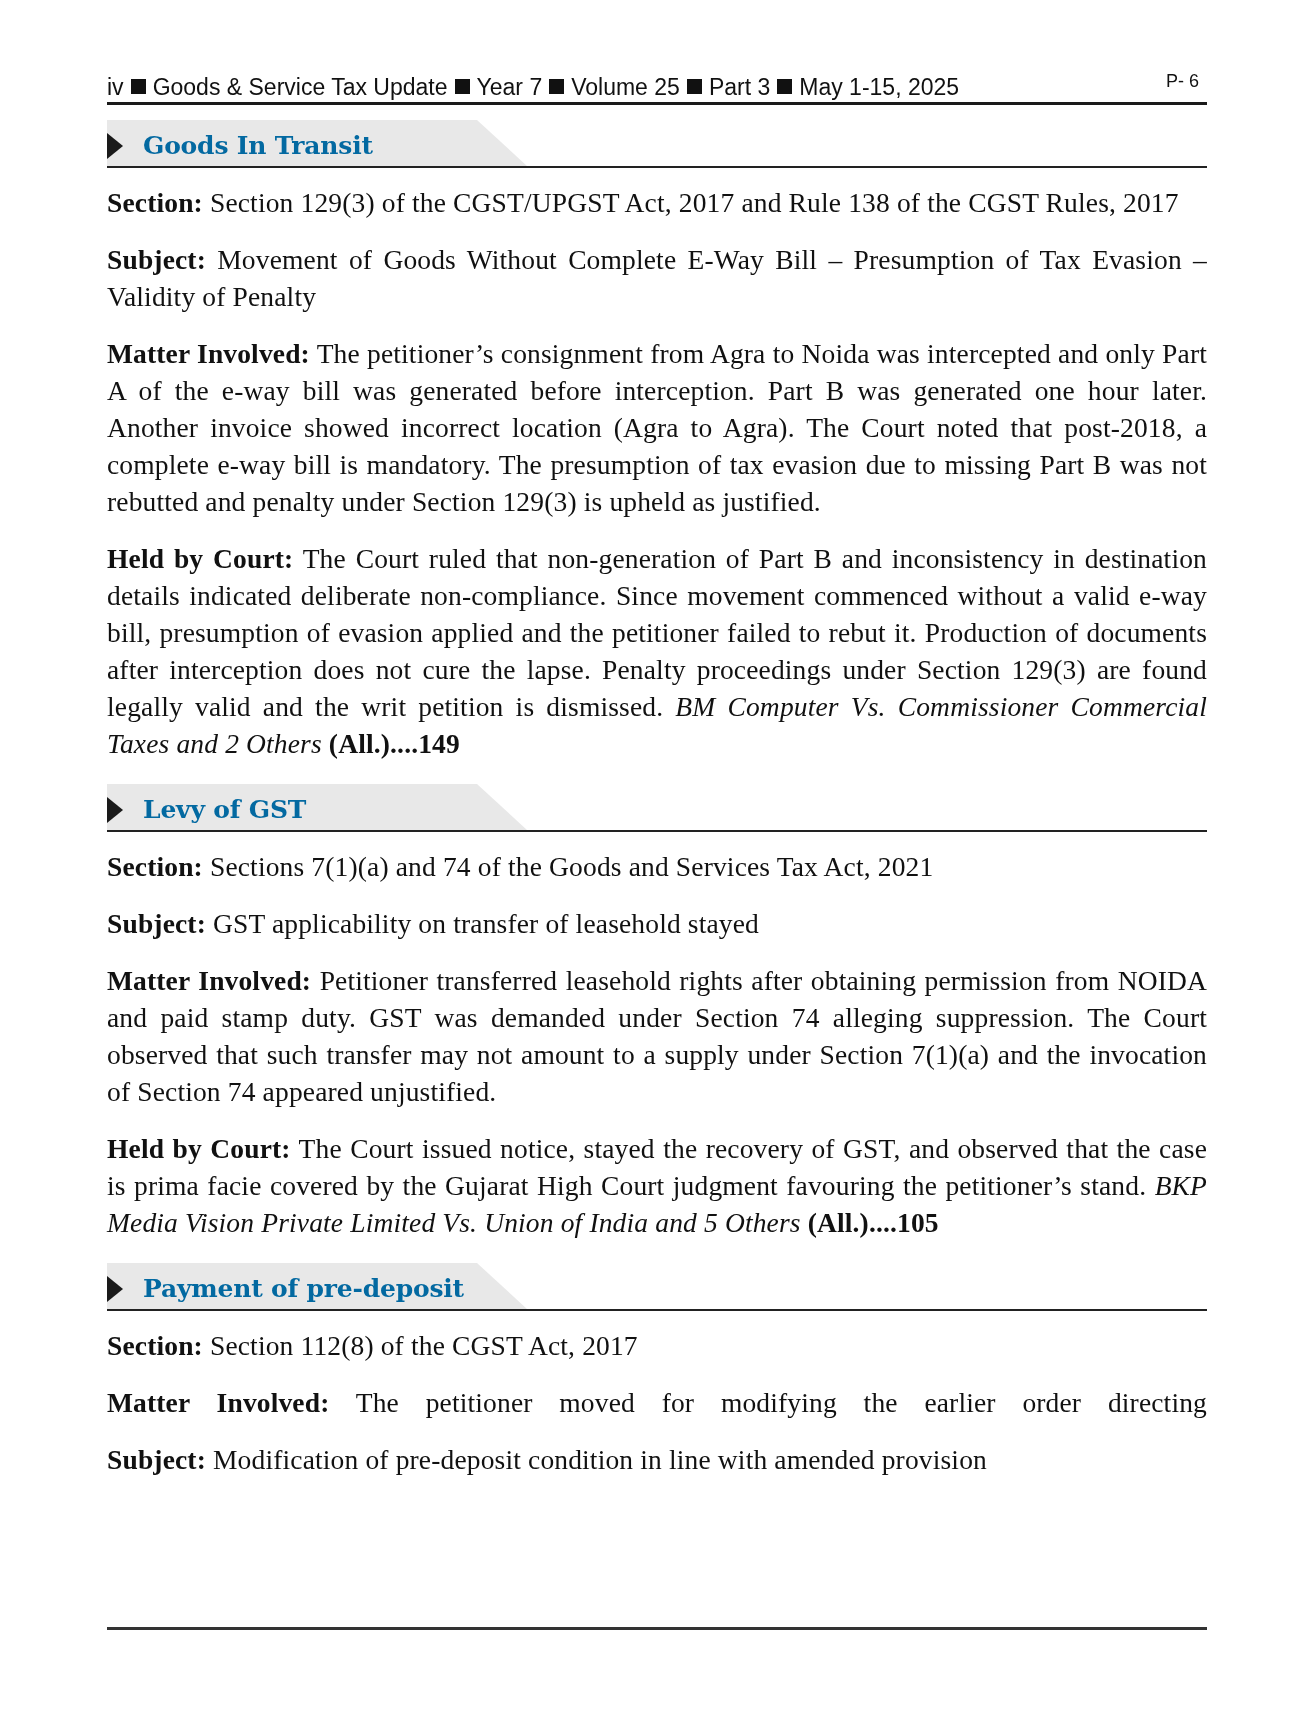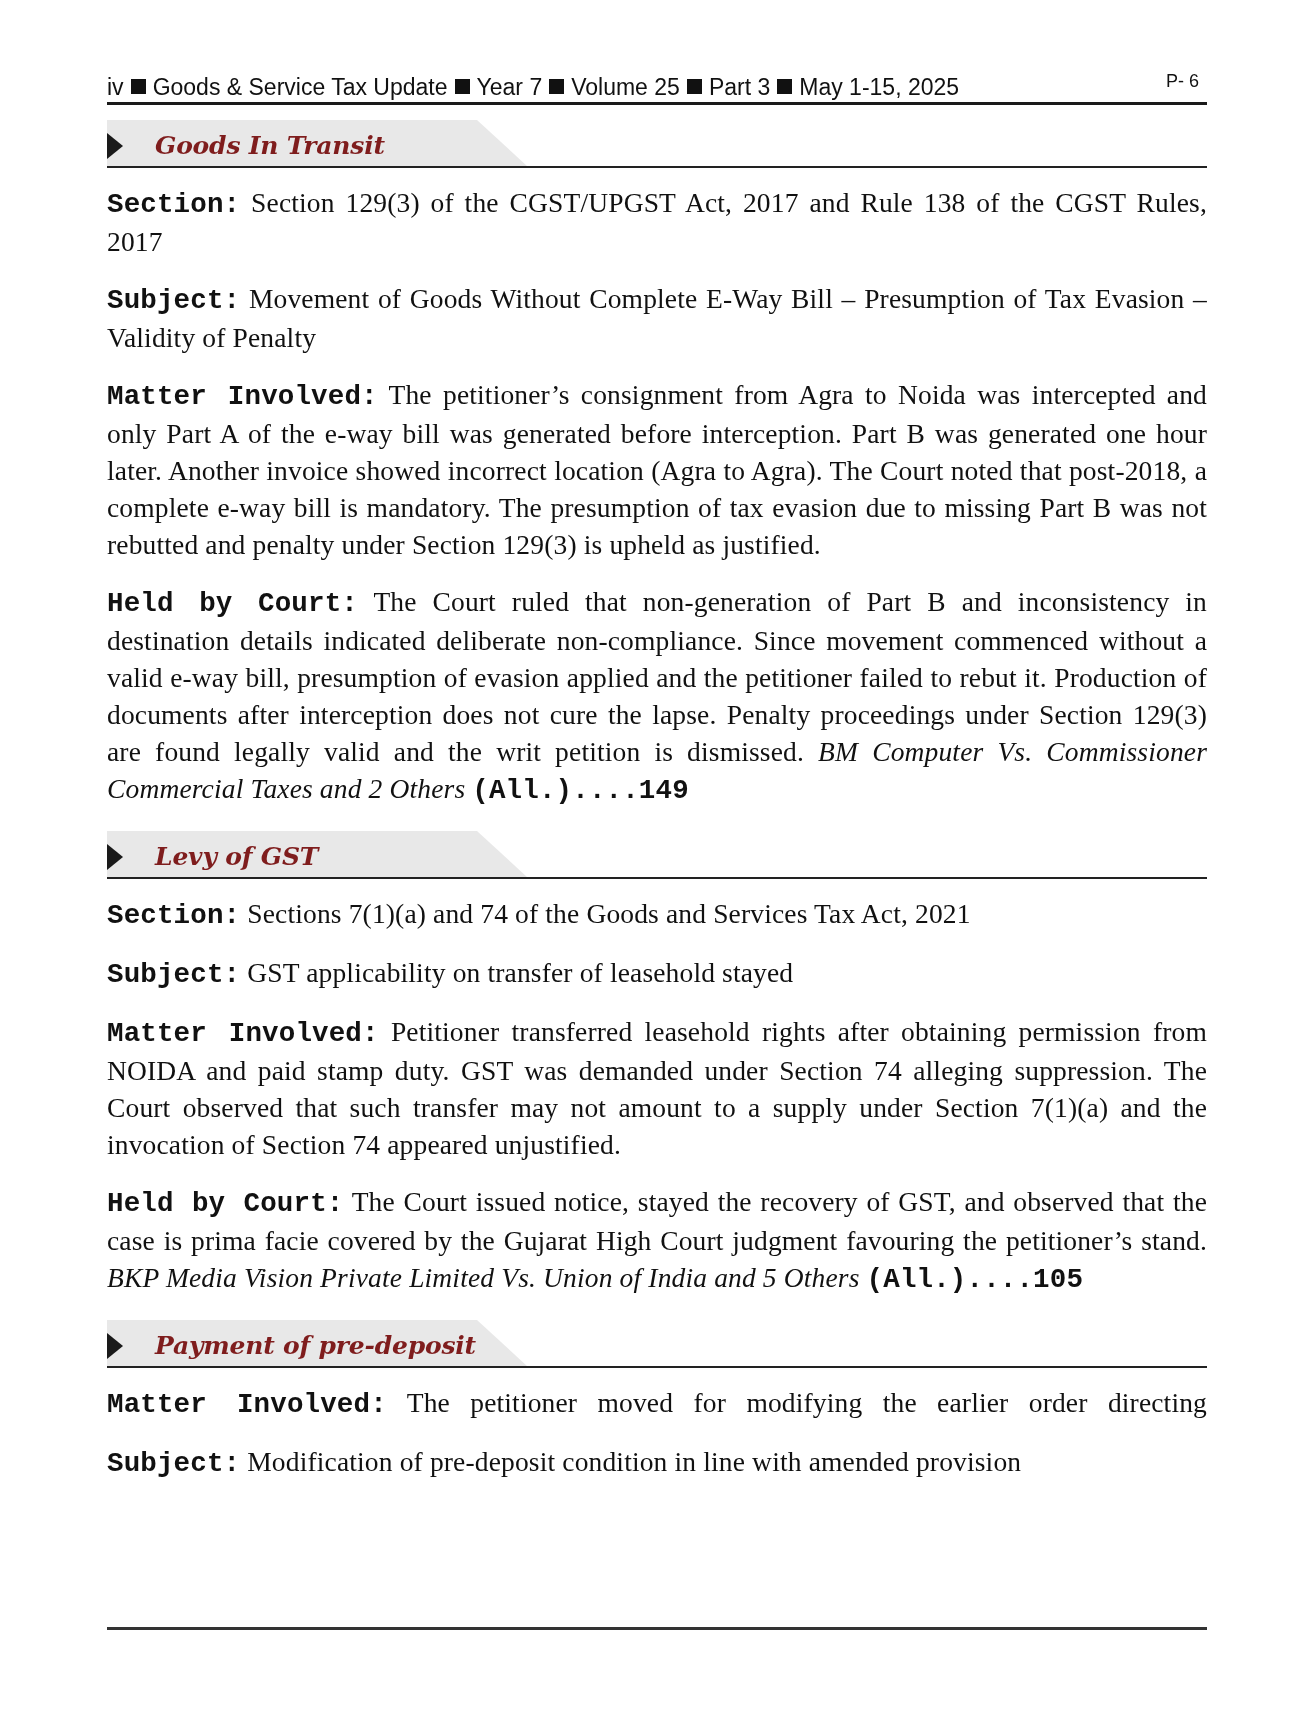--- a/index.html
+++ b/index.html
@@ -17,30 +17,29 @@
   .sec-head { position: relative; height: 48px; margin-bottom: 16px; border-bottom: 2px solid #222; }
   .sec-head .band {
     position: absolute; left: 0; bottom: 0; height: 46px; width: 420px; background: #e8e8e8;
     clip-path: polygon(0 0, 370px 0, 420px 100%, 0 100%);
   }
   .sec-head .arrow {
     position: absolute; left: 0; bottom: 7px; width: 0; height: 0;
     border-top: 13px solid transparent; border-bottom: 13px solid transparent; border-left: 16px solid #1a1a1a;
   }
   .sec-head .title {
-    position: absolute; left: 48px; bottom: 6px;
-    font-family: "DejaVu Serif", serif; font-weight: bold; font-size: 25px; color: #7f1d1d;
+    position: absolute; left: 36px; bottom: 6px;
+    font-family: "DejaVu Serif", serif; font-weight: bold; font-size: 25px; color: #0369a1;
     letter-spacing: -0.2px;
-    font-style: italic;
   }
   .para {
     font-family: "Liberation Serif", serif; font-size: 27.5px; line-height: 37px; color: #111;
     text-align: justify; margin: 0 0 20px 0; letter-spacing: 0.15px;
   }
-  .para b { font-weight: bold; font-family: Liberation Mono, monospace; }
+  .para b { font-weight: bold; }
   .para i { font-style: italic; }
   .block { margin-bottom: 4px; }
   .foot-rule { position: absolute; left: 0; top: 1627px; width: 1100px; height: 0; border-top: 3px solid #333; }
 </style>
 </head>
 <body>
 
 <div class="page">
 
   <div class="running-head">
@@ -75,20 +74,21 @@
       <p class="para"><b>Matter Involved:</b> <span>Petitioner transferred leasehold rights after obtaining permission from NOIDA and paid stamp duty. GST was demanded under Section 74 alleging suppression. The Court observed that such transfer may not amount to a supply under Section 7(1)(a) and the invocation of Section 74 appeared unjustified.</span></p>
       <p class="para"><b>Held by Court:</b> <span>The Court issued notice, stayed the recovery of GST, and observed that the case is prima facie covered by the Gujarat High Court judgment favouring the petitioner’s stand.</span> <i>BKP Media Vision Private Limited Vs. Union of India and 5 Others</i> <b>(All.)....105</b></p>
     </div>
 
     <div class="block">
       <div class="sec-head">
         <div class="band"></div>
         <div class="arrow"></div>
         <div class="title">Payment of pre-deposit</div>
       </div>
+      <p class="para"><b>Section:</b> <span>Section 112(8) of the CGST Act, 2017</span></p>
       <p class="para" style="text-align-last: justify;"><b>Matter Involved:</b> <span>The petitioner moved for modifying the earlier order directing</span></p>
       <p class="para"><b>Subject:</b> <span>Modification of pre-deposit condition in line with amended provision</span></p>
     </div>
 
   </div>
 
   <div class="foot-rule"></div>
 </div>
 
 </body></html>

